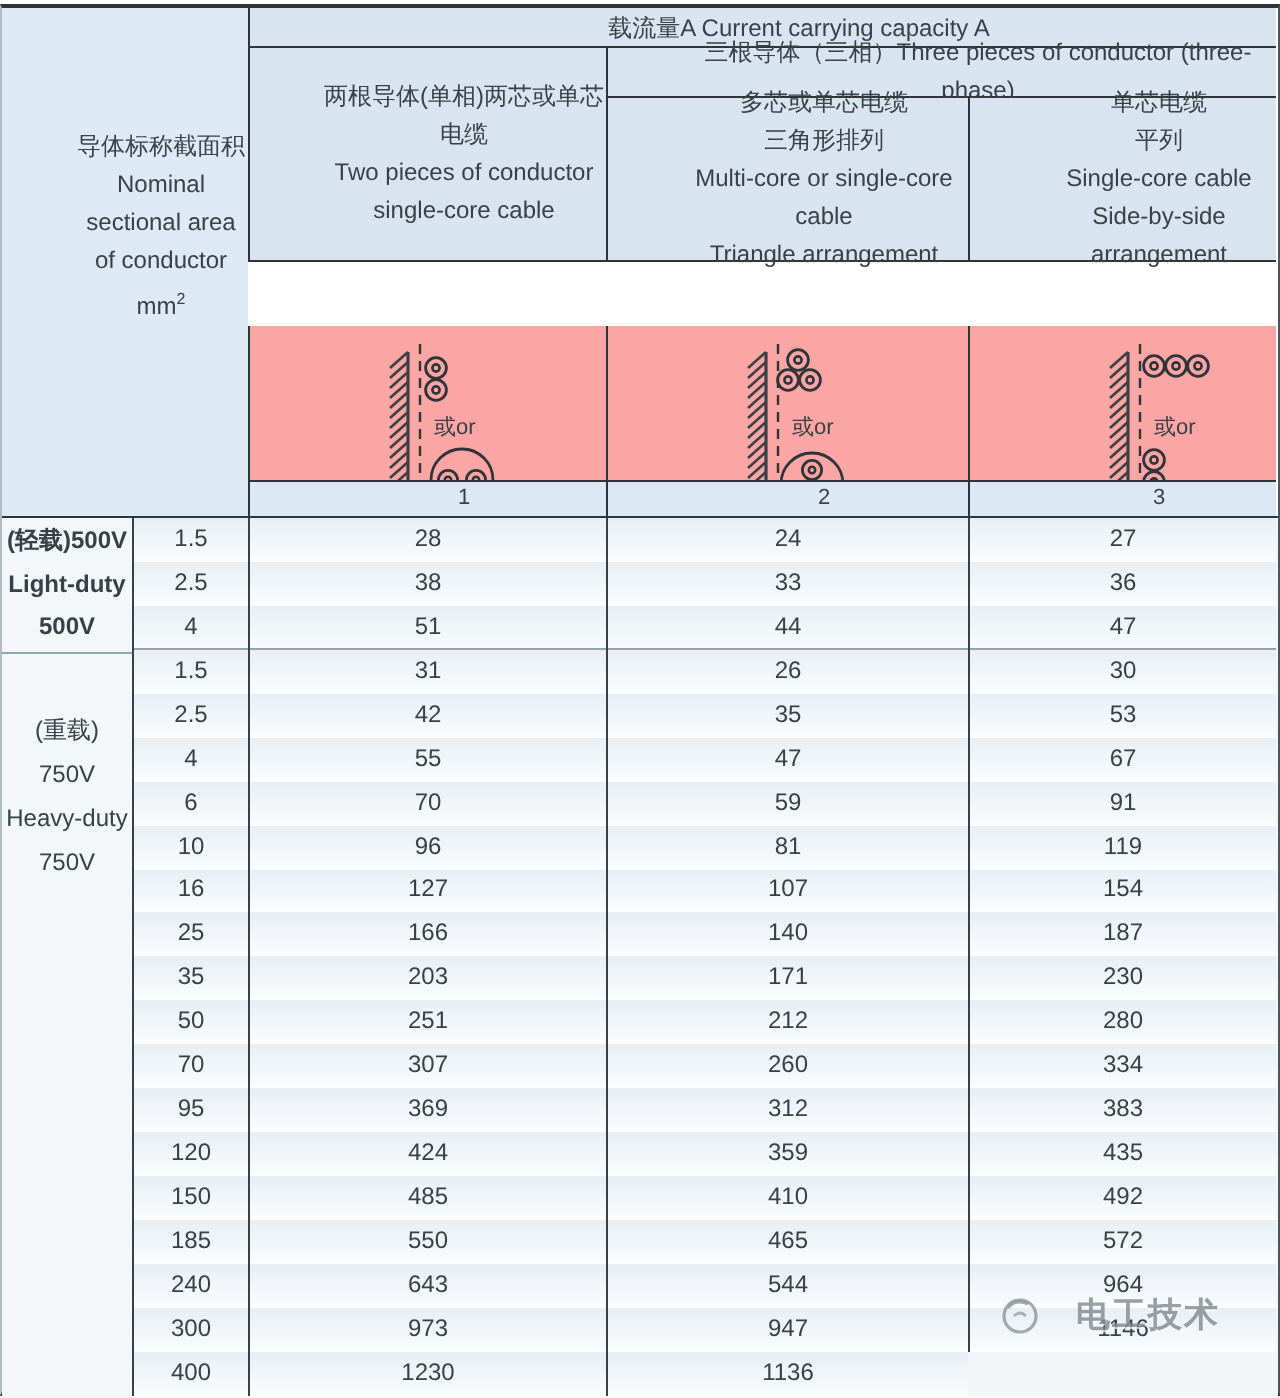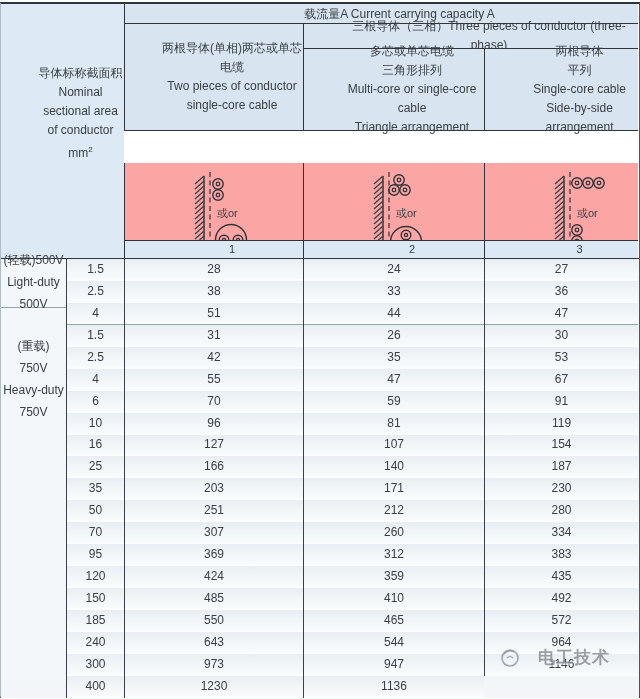--- a/index.html
+++ b/index.html
@@ -40,21 +40,21 @@
   .sizec { left:65px;  width:58px;  border-left:1.5px solid #3a4045; }
   .c1    { left:123px; width:179px; border-left:1.5px solid #3a4045; }
   .c2    { left:302px; width:181px; border-left:1.5px solid #3a4045; }
   .c3    { left:483px; width:154px; border-left:1.5px solid #3a4045; }
   .dcell { height:21.95px; display:flex; align-items:center; justify-content:center;
     font-size:12px; border-bottom:2px solid #fbfdfe;
     background:linear-gradient(180deg,#e8eef3 0%,#f2f6f9 55%,#f8fbfc 100%); }
   .gend { border-bottom:1px solid #97a5ab; }
   .gcell { background:#f3f7fa; display:flex; flex-direction:column; align-items:center;
     justify-content:center; text-align:center; font-size:12px; line-height:21.9px; }
-  .g1 { height:49px; border-bottom:1px solid #97a5ab; }
+  .g1 { height:68px; border-bottom:1px solid #97a5ab;font-weight:bold; }
   .g2 { height:373.15px; padding-top:28px; justify-content:flex-start; }
   .g2 span { display:block; }
   
   .dsvg { display:block; }
   .wall { stroke:#3a4045; stroke-width:1.3; }
   .ring { fill:none; stroke:#2f3439; stroke-width:1.4; }
   .dot  { fill:none; stroke:#2f3439; stroke-width:1.3; }
   .or-text { font-size:11px; fill:#3a4045; font-family:"Liberation Sans","DejaVu Sans",sans-serif; }
   
   .wm { position:absolute; left:498px; top:645px; display:flex; align-items:center; gap:16px;
@@ -88,21 +88,21 @@
       <div class="hcell cell-three">三根导体（三相）Three pieces of conductor (three-phase)</div>
 
       <div class="hcell cell-tri">
         <span>多芯或单芯电缆</span>
         <span>三角形排列</span>
         <span>Multi-core or single-core cable</span>
         <span>Triangle arrangement</span>
       </div>
 
       <div class="hcell cell-flat">
-        <span>两根导体</span>
+        <span>单芯电缆</span>
         <span>平列</span>
         <span>Single-core cable</span>
         <span>Side-by-side arrangement</span>
       </div>
 
       <div class="hcell diag diag1">
         <svg class="dsvg" width="120" height="104" viewBox="0 0 120 104">
           <g>
             <line class="wall" x1="34" y1="18" x2="43" y2="10"></line>
               <line class="wall" x1="34" y1="23" x2="43" y2="15"></line>

